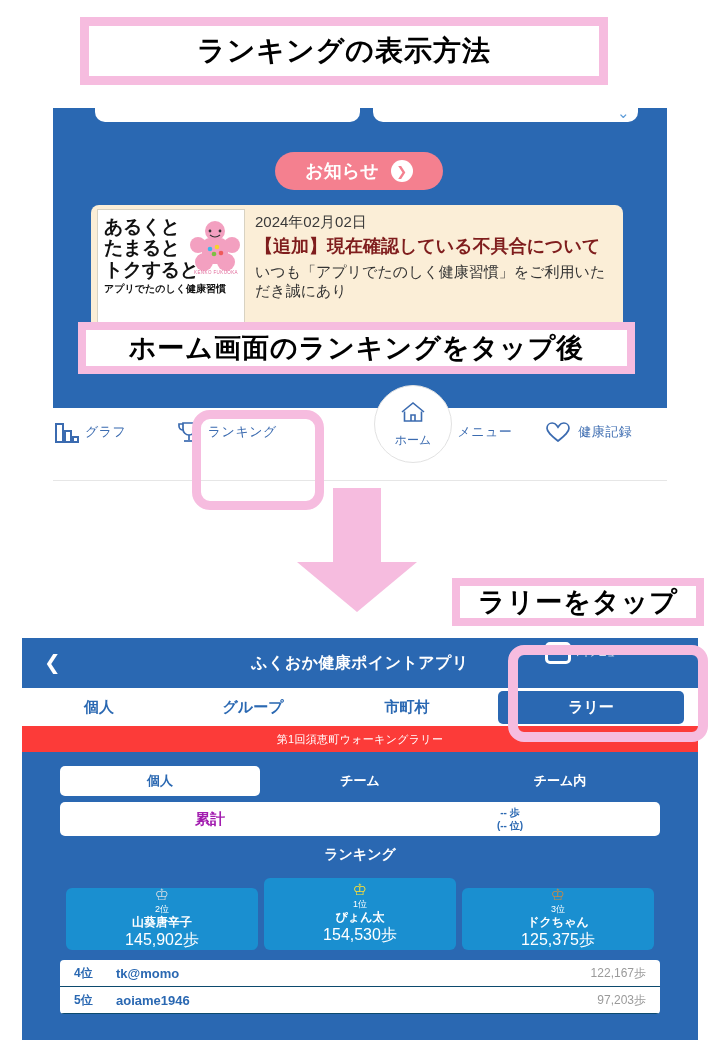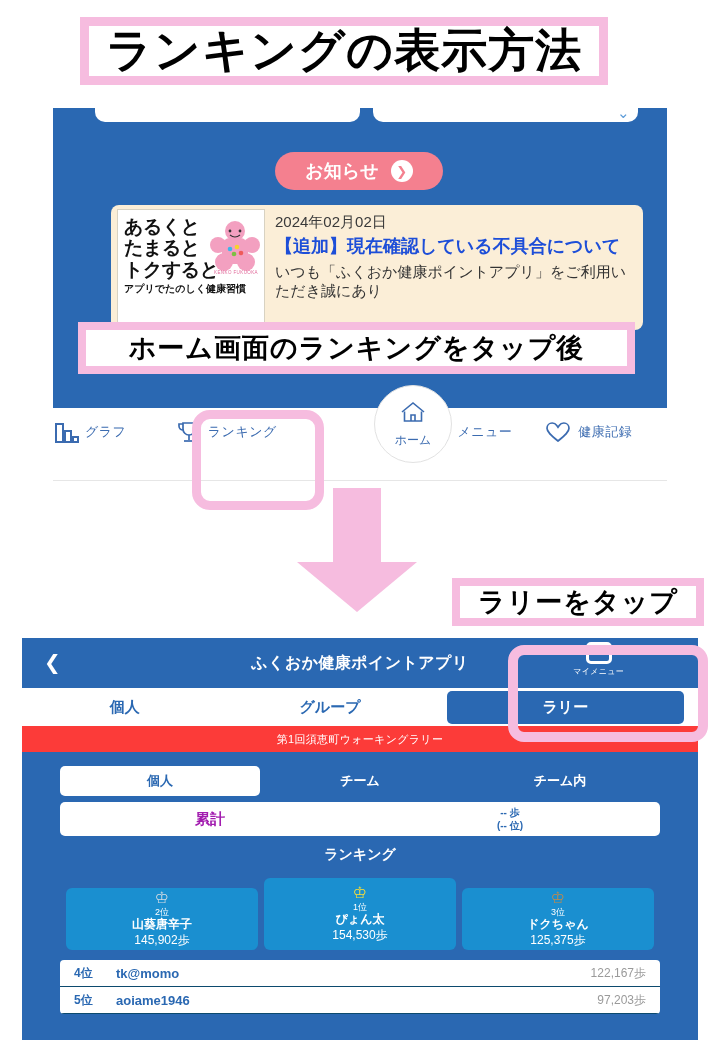--- a/index.html
+++ b/index.html
@@ -17,21 +17,21 @@
     position:absolute;
     background:#ffffff;
     border:9px solid #f6bcdf;
     display:flex;align-items:center;justify-content:center;
     box-sizing:border-box;
     font-weight:bold;
     color:#000;
     letter-spacing:1px;
     white-space:nowrap;
   }
-  #callout-title{left:80px;top:17px;width:528px;height:68px;font-size:46px;text-align:right;}
+  #callout-title{left:80px;top:17px;width:528px;height:68px;font-size:28px;text-align:right;}
   #callout-step1{left:78px;top:322px;width:557px;height:52px;font-size:27px;border-width:8px;}
   #callout-step2{left:452px;top:578px;width:252px;height:48px;font-size:27px;border-width:8px;}
 
   
   .ring{
     position:absolute;
     border:9px solid #f6bcdf;
     border-radius:14px;
     box-sizing:border-box;
     pointer-events:none;
@@ -62,39 +62,39 @@
     display:flex;align-items:center;justify-content:center;gap:12px;
     color:#fff;font-size:18px;font-weight:bold;
   }
   #s1-news-btn .arrowcirc{
     width:22px;height:22px;border-radius:50%;background:#fff;
     display:flex;align-items:center;justify-content:center;
     color:#f4808f;font-size:13px;font-weight:bold;
   }
 
   #s1-news{
-    position:absolute;left:58px;top:97px;width:532px;height:125px;
+    position:absolute;left:38px;top:97px;width:532px;height:125px;
     background:#fbeed7;border-radius:8px;display:flex;overflow:hidden;
   }
   #s1-thumb{
     width:148px;height:125px;background:#ffffff;margin:4px 0 0 6px;
     border:1px solid #d8d2c2;box-sizing:border-box;position:relative;
     flex:none;
   }
   .thumb-line{
     font-size:19px;font-weight:bold;color:#111;line-height:1.12;
     margin-left:6px;letter-spacing:-.5px;
   }
   #thumb-sub{font-size:10px;font-weight:bold;color:#111;margin-left:6px;margin-top:2px;}
   #thumb-logo{position:absolute;right:4px;top:8px;width:50px;height:56px;}
   #thumb-logo-cap{position:absolute;right:6px;top:60px;font-size:4.5px;color:#e06a9a;letter-spacing:.4px;}
 
   #s1-newsbody{flex:1;padding:8px 10px 0 10px;overflow:hidden;}
   #s1-date{font-size:15px;color:#3a3a3a;}
-  #s1-headline{font-size:18px;font-weight:bold;color:#1d4ed8;line-height:1.25;margin-top:3px;}
+  #s1-headline{font-size:18px;font-weight:bold;color:#7f1d1d;line-height:1.25;margin-top:3px;}
   #s1-body{font-size:15px;color:#333;line-height:1.3;margin-top:4px;}
 
   
   #nav{
     position:absolute;left:53px;top:408px;width:614px;height:72px;
     background:#ffffff;display:flex;align-items:flex-start;
     border-bottom:1px solid #e6e6e6;
   }
   .nav-item{
     flex:1;display:flex;flex-direction:row;align-items:center;
@@ -119,21 +119,21 @@
     position:relative;height:50px;background:#2a68b2;
     display:flex;align-items:center;
   }
   #s2-back{position:absolute;left:22px;top:12px;color:#fff;font-size:20px;}
   #s2-title{
     width:100%;text-align:center;color:#fff;font-size:16px;font-weight:bold;
     letter-spacing:.4px;
   }
   #s2-mymenu{
     position:absolute;right:74px;top:4px;
-    display:flex;flex-direction:column;align-items:center;gap:2px;
+    display:flex;flex-direction:row;align-items:center;gap:2px;
   }
   #s2-mymenu .mm-ico{
     width:26px;height:22px;border:3px solid #ffffff;border-radius:5px;
     background:#2a68b2;display:flex;align-items:center;justify-content:center;
     box-sizing:border-box;
   }
   #s2-mymenu .mm-ico i{display:block;width:14px;height:4px;background:#ffffff;}
   #s2-mymenu .mm-lbl{font-size:8px;color:#ffffff;letter-spacing:.3px;}
 
   #s2-tabs{
@@ -173,21 +173,21 @@
   }
 
   #podium{display:flex;align-items:flex-end;justify-content:center;gap:6px;margin:14px 38px 0 38px;}
   .pod{
     background:#1a8fd0;border-radius:6px;color:#ffffff;text-align:center;
     display:flex;flex-direction:column;align-items:center;justify-content:center;
   }
   .pod .crown{font-size:16px;line-height:1;margin-bottom:1px;}
   .pod .rk{font-size:9px;line-height:1.2;}
   .pod .nm{font-size:12px;font-weight:bold;line-height:1.3;}
-  .pod .st{font-size:12px;line-height:1.3;}
+  .pod .st{font-size:16px;line-height:1.3;}
   #pod1{width:192px;height:72px;}
   #pod2,#pod3{width:192px;height:62px;}
 
   #s2-list{
     margin:10px 38px 0 38px;background:#ffffff;border-radius:4px;overflow:hidden;
   }
   .lrow{
     display:flex;align-items:center;height:26px;padding:0 14px;
     border-bottom:1px solid #0c4a6e;
   }
@@ -236,21 +236,21 @@
           <circle cx="20" cy="31" r="2.3" fill="#3fb6e8"></circle>
           <circle cx="27" cy="29" r="2.3" fill="#f6d32d"></circle>
           <circle cx="24" cy="36" r="2.3" fill="#7bc043"></circle>
           <circle cx="31" cy="35" r="2.3" fill="#ef5a5a"></circle>
         </svg>
         <div id="thumb-logo-cap">KENKO FUKUOKA</div>
       </div>
       <div id="s1-newsbody">
         <div id="s1-date">2024年02月02日</div>
         <div id="s1-headline">【追加】現在確認している不具合について</div>
-        <div id="s1-body">いつも「ふくおか健康ポイントアプリ」をご利用いただき誠にあり</div>
+        <div id="s1-body">いつも「アプリでたのしく健康習慣」をご利用いただき誠にあり</div>
       </div>
     </div>
   </div>
 
   <div class="callout" id="callout-step1">
     <span>ホーム画面のランキングをタップ後</span>
   </div>
 
   <div id="nav">
 
@@ -329,20 +329,21 @@
         <span class="mm-ico">
             <i></i>
           </span>
         <span class="mm-lbl">マイメニュー</span>
       </div>
     </div>
 
     <div id="s2-tabs">
       <div class="s2-tab">個人</div>
       <div class="s2-tab">グループ</div>
+      <div class="s2-tab">市町村</div>
       <div class="s2-tab active">ラリー</div>
     </div>
 
     <div id="s2-banner">第1回須恵町ウォーキングラリー</div>
 
     <div id="s2-body">
 
       <div id="s2-subtabs">
         <div class="s2-subtab active">個人</div>
         <div class="s2-subtab">チーム</div>

